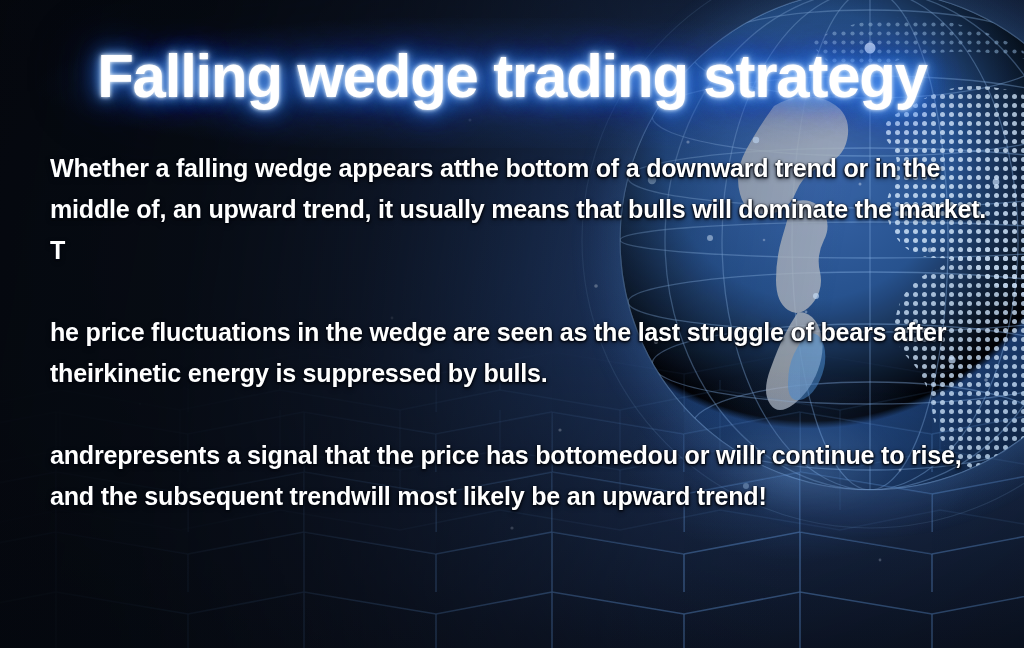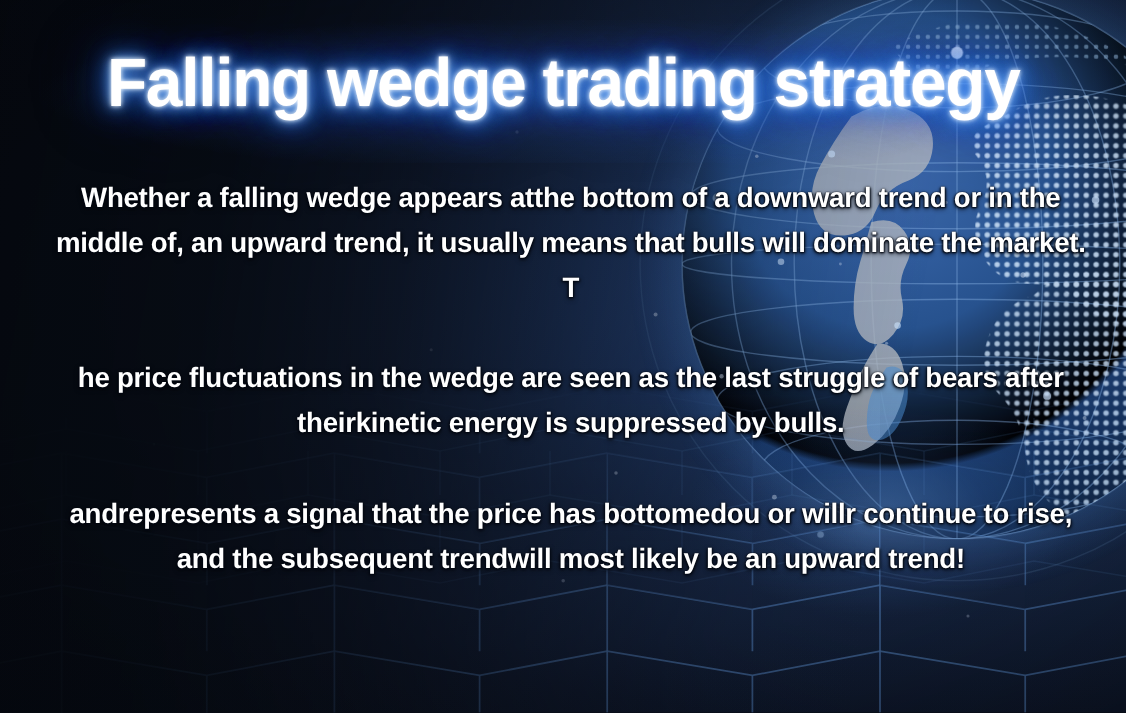--- a/index.html
+++ b/index.html
@@ -122,23 +122,22 @@
       0 0 20px rgba(60,140,255,0.9),
       0 0 34px rgba(35,110,240,0.75),
       0 0 54px rgba(20,85,210,0.55),
       0 0 80px rgba(15,70,185,0.35);
     white-space: nowrap;
   }
 
   .body-block {
     position: absolute;
     left: 50px;
-    top: 160px;
+    top: 148px;
     width: 952px;
-    text-align: center;
   }
 
   .para {
     font-size: 25.5px;
     line-height: 41px;
     font-weight: bold;
     color: #ffffff;
     letter-spacing: -0.25px;
     font-family: "Liberation Sans", sans-serif;
     transform: scaleX(0.985);

